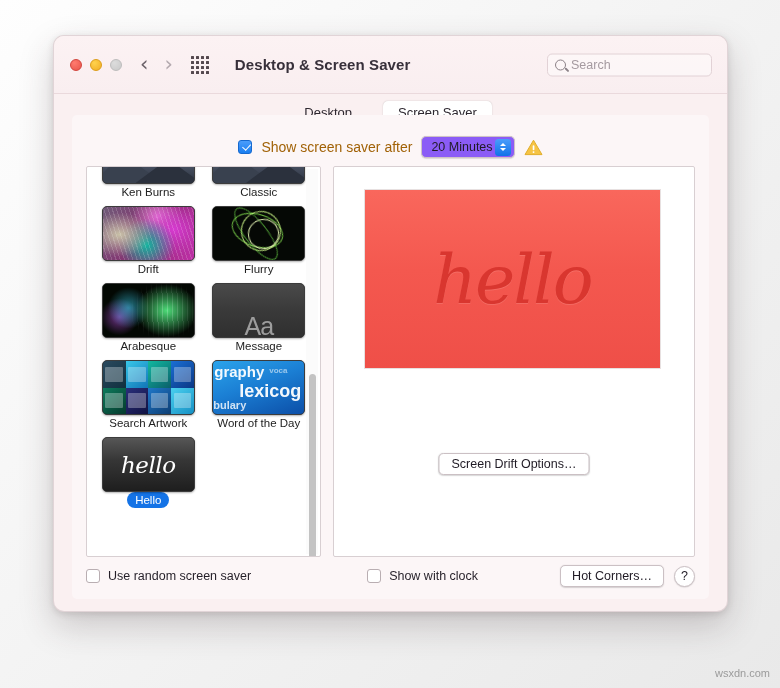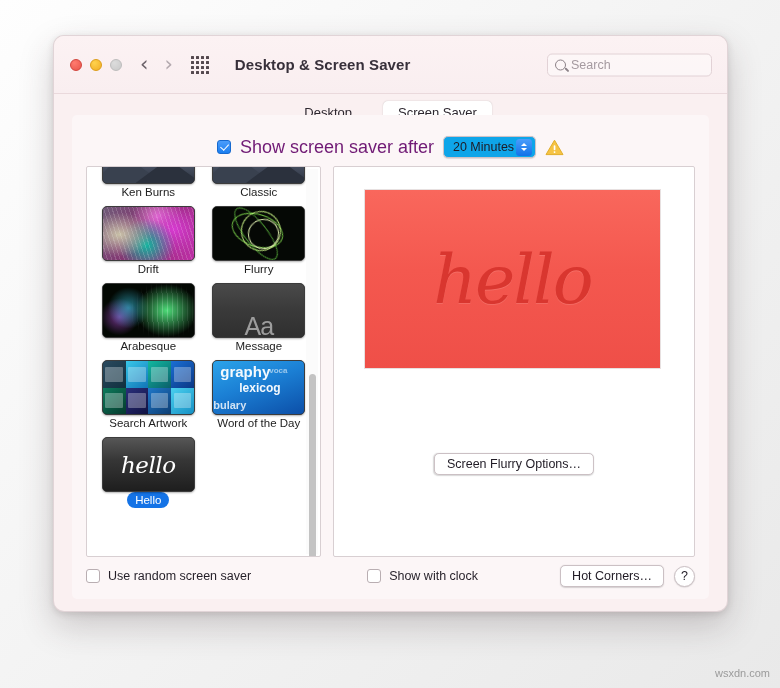--- a/index.html
+++ b/index.html
@@ -168,25 +168,25 @@
   }
   .cb.checked::after {
     content: "";
     position: absolute;
     left: 4.3px; top: 1.4px;
     width: 3.6px; height: 7.4px;
     border: solid #fff;
     border-width: 0 1.9px 1.9px 0;
     transform: rotate(42deg);
   }
-  .showlabel { font-size: 18px; color: #701a75; }
+  .showlabel { font-size: 14px; color: #a16207; }
 
   .dropdown {
     height: 22px;
-    background: #0ea5e9;
+    background: #8b5cf6;
     border: 1px solid #cfc2c6;
     border-radius: 5px;
     display: flex;
     align-items: center;
     padding: 0 3px 0 9px;
     gap: 2px;
     box-shadow: 0 0.5px 1px rgba(0,0,0,0.13);
   }
   .dd-text { font-size: 12.5px; color: #1f1a24; }
   .dd-arrows {
@@ -391,22 +391,22 @@
     position: relative;
     overflow: hidden;
   }
   .art-word b {
     position: absolute;
     color: rgba(255,255,255,0.95);
     font-weight: bold;
     font-family: "Liberation Sans", sans-serif;
     white-space: nowrap;
   }
-  .aw1 { font-size: 15px; left: 7px;  top: 2px; }
-  .aw2 { font-size: 12px; left: 26px; top: 20px; }
+  .aw1 { font-size: 15px; left: 1px;  top: 2px; }
+  .aw2 { font-size: 18px; left: 26px; top: 20px; }
   .aw3 { font-size: 11px; left: 0px;  top: 38px; color: rgba(255,255,255,0.8) !important; }
   .aw4 { font-size: 8px;  left: 56px; top: 5px;  color: rgba(255,255,255,0.55) !important; }
 
   .art-hello {
     width:100%; height:100%;
     background: linear-gradient(180deg, #565656 0%, #363636 42%, #1e1e1e 100%);
     display:flex; align-items:center; justify-content:center;
   }
   .art-hello span {
     font-family: "DejaVu Serif", serif;
@@ -696,21 +696,21 @@
 
         <div class="scrolltrack">
           <div class="scrollthumb"></div>
         </div>
       </div>
 
       <div class="previewwrap">
         <div class="preview">
           <span>hello</span>
         </div>
-        <div class="ssoptions">Screen Flurry Options…</div>
+        <div class="ssoptions">Screen Drift Options…</div>
       </div>
 
     </div>
 
     <div class="footer">
       <div class="foot-cb">
         <span class="cb"></span>
         <span class="lbl">Use random screen saver</span>
       </div>
       <div class="sp1"></div>

